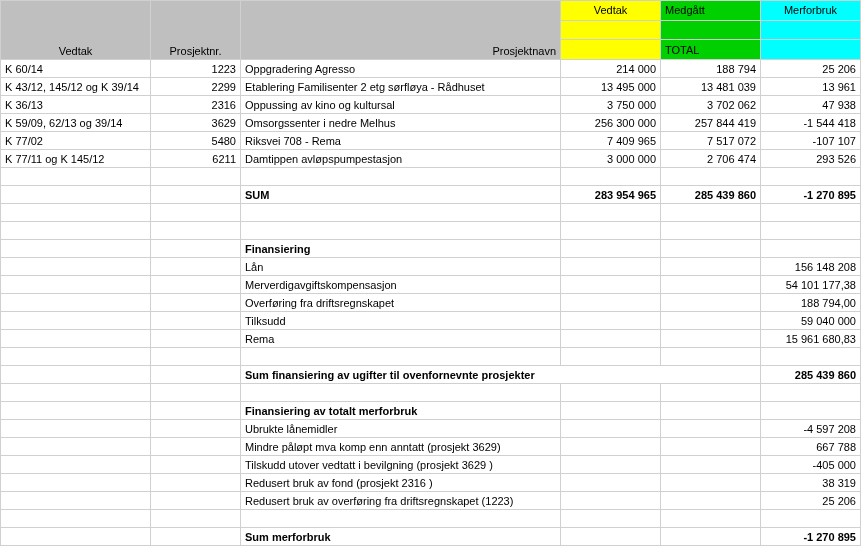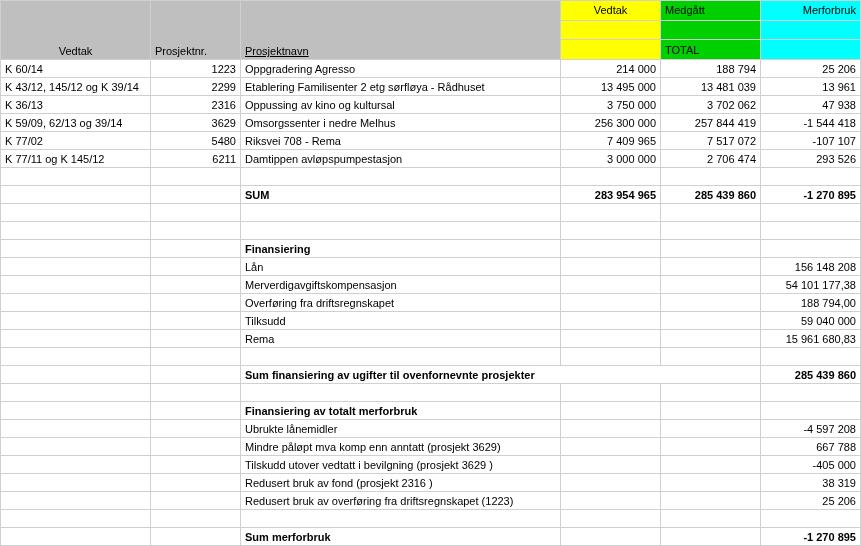--- a/index.html
+++ b/index.html
@@ -19,21 +19,21 @@
   td, th {
     border: 1px solid #d0d0d0;
     padding: 2px 4px;
     height: 18px;
     overflow: hidden;
     white-space: nowrap;
   }
   .hdr-grey { background: #bfbfbf; }
   .hdr-yellow { background: #ffff00; text-align: center; }
   .hdr-green { background: #00d000; text-align: left; }
-  .hdr-cyan { background: #00ffff; text-align: right; }
+  .hdr-cyan { background: #00ffff; text-align: center; }
   .hdr-bottom { vertical-align: bottom; text-align: center; border-bottom: 1px solid #000; }
   .col-vedtak { width: 150px; }
   .col-proj { width: 90px; text-align: center; }
   .col-name { width: 320px; }
   .col-num { width: 100px; text-align: right; }
   .num { text-align: right; }
   .bold { font-weight: bold; }
   .left { text-align: left; }
   .proj { text-align: right; }
 </style>
@@ -51,26 +51,26 @@
   </colgroup>
 
   <tbody>
       <tr>
     <td class="hdr-grey" rowspan="3">
           <div class="hdr-bottom" style="border:none;height:54px;display:flex;align-items:flex-end;justify-content:center;">
             <span>Vedtak</span>
           </div>
         </td>
     <td class="hdr-grey" rowspan="3">
-          <div style="height:54px;display:flex;align-items:flex-end;">
+          <div style="height:54px;display:flex;align-items:flex-end;justify-content:center;">
             <span>Prosjektnr.</span>
           </div>
         </td>
     <td class="hdr-grey" rowspan="3">
-          <div style="height:54px;display:flex;align-items:flex-end;justify-content:flex-start;text-decoration:underline;">
+          <div style="height:54px;display:flex;align-items:flex-end;justify-content:flex-end;">
             <span>Prosjektnavn</span>
           </div>
         </td>
     <td class="hdr-yellow">Vedtak</td>
     <td class="hdr-green">Medgått</td>
     <td class="hdr-cyan">Merforbruk</td>
   </tr>
   <tr>
     <td class="hdr-yellow"></td>
     <td class="hdr-green"></td>

